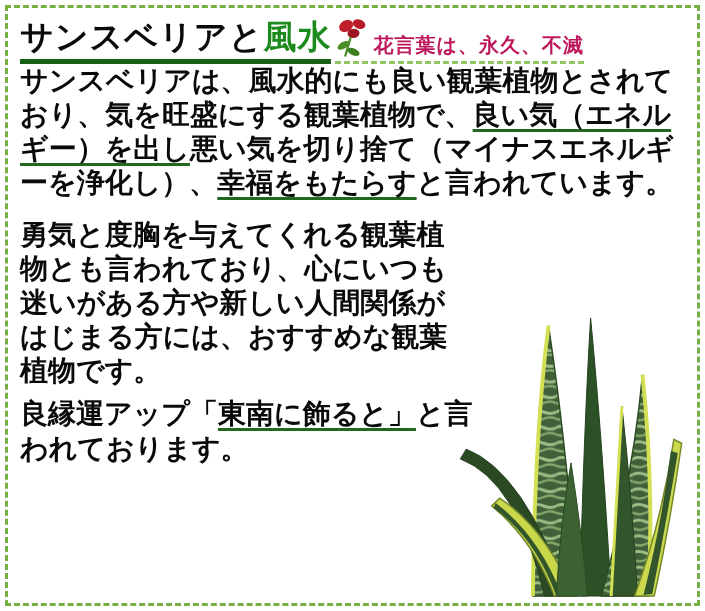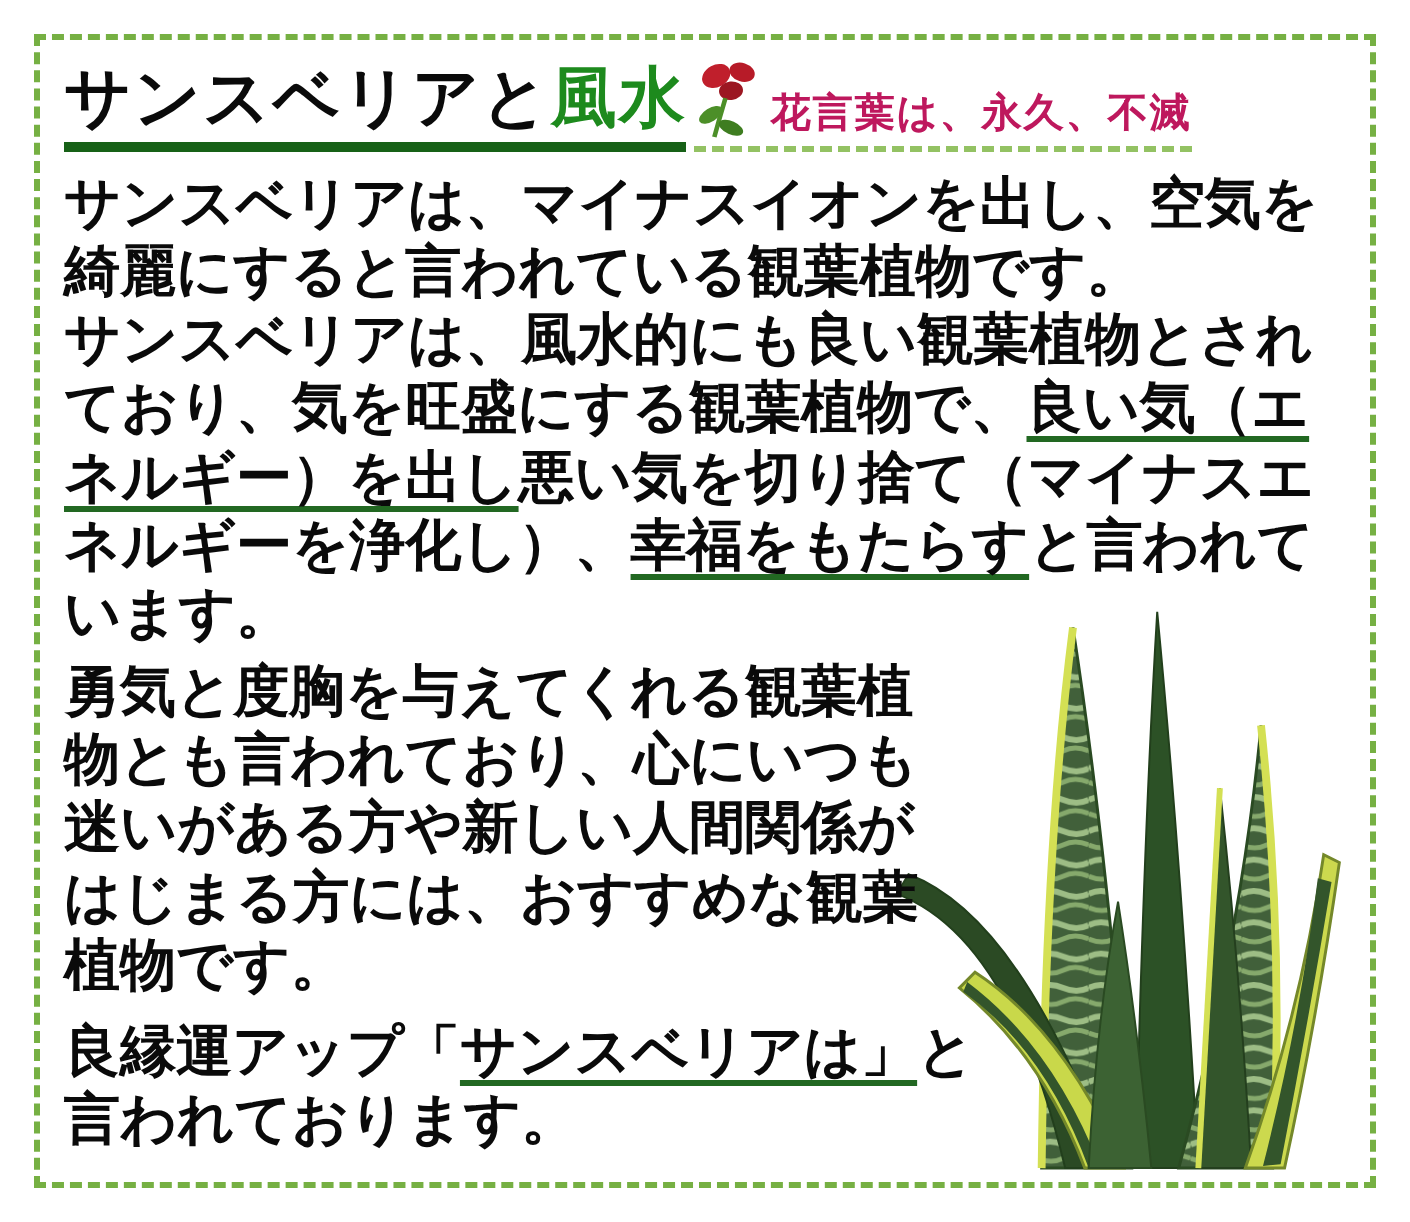--- a/index.html
+++ b/index.html
@@ -1,21 +1,21 @@
 <!DOCTYPE html>
 <html lang="ja"><head>
 <meta charset="utf-8">
 <style>
   html,body{margin:0;padding:0;background:#ffffff;}
   .page{
     position:relative;
     width:705px;height:611px;
     box-sizing:border-box;
     background:#ffffff;
-    padding:17px;
+    padding:5px;
     font-family:"Liberation Sans","DejaVu Sans",sans-serif;
     overflow:hidden;
   }
   .frame{
     position:relative;
     box-sizing:border-box;
     width:100%;height:100%;
     border:3px dashed #76b043;
     padding:8px 10px 6px 12px;
     overflow:hidden;
@@ -57,21 +57,21 @@
     margin:0;
     font-size:28px;
     line-height:1.22;
     font-weight:bold;
     letter-spacing:0px;
     color:#0a0a0a;
     text-align:left;
   }
   .p1{margin-top:9px;}
   .p2{}
-  .p3{margin-top:5px;max-width:452px;}
+  .p3{margin-top:17px;max-width:452px;}
   .p4{margin-top:9px;max-width:470px;}
   .u{
     text-decoration:underline;
     text-decoration-color:#226822;
     text-decoration-thickness:3px;
     text-underline-offset:5px;
   }
   
   .plant{
     position:absolute;
@@ -96,27 +96,26 @@
           <ellipse cx="26" cy="8" rx="7" ry="5" fill="#b71b28" transform="rotate(18 26 8)"></ellipse>
           <ellipse cx="20" cy="18" rx="6.5" ry="5" fill="#9c1722" transform="rotate(-6 20 18)"></ellipse>
           <path d="M17,22 Q14,32 11,43" stroke="#4c8f28" stroke-width="2.5" fill="none"></path>
           <ellipse cx="9" cy="31" rx="7" ry="3.6" fill="#4c8f28" transform="rotate(-32 9 31)"></ellipse>
           <ellipse cx="20" cy="38" rx="7" ry="3.6" fill="#3e7d20" transform="rotate(24 20 38)"></ellipse>
         </svg>
         <span>花言葉は、永久、不滅</span>
       </div>
     </div>
 
-    <p class="body-text p1 text-layer"><span>サンスベリアは、マイナスイオンを出し、空気を綺麗にすると言われている観葉植物です。</span></p>
 
     <p class="body-text p2 text-layer"><span>サンスベリアは、風水的にも良い観葉植物とされており、気を旺盛にする観葉植物で、</span><span class="u">良い気（エネルギー）を出し</span><span>悪い気を切り捨て（マイナスエネルギーを浄化し）、</span><span class="u">幸福をもたらす</span><span>と言われています。</span></p>
 
     <p class="body-text p3"><span>勇気と度胸を与えてくれる観葉植物とも言われており、心にいつも迷いがある方や新しい人間関係がはじまる方には、おすすめな観葉植物です。</span></p>
 
-    <p class="body-text p4"><span>良縁運アップ「</span><span class="u">サンスベリアは」</span><span>と言われております。</span></p>
+    <p class="body-text p4"><span>良縁運アップ「</span><span class="u">東南に飾ると」</span><span>と言われております。</span></p>
 
     <svg class="plant" viewBox="0 0 240 290" aria-hidden="true">
       <defs>
         <pattern id="mottle" width="26" height="16" patternUnits="userSpaceOnUse">
           <rect width="26" height="16" fill="#41603a"></rect>
           <path d="M0,4 Q6,1 13,4 T26,4" stroke="#9dbd85" stroke-width="3" fill="none"></path>
           <path d="M0,11 Q7,14 13,11 T26,11" stroke="#86a96c" stroke-width="2.5" fill="none"></path>
         </pattern>
       </defs>
 

